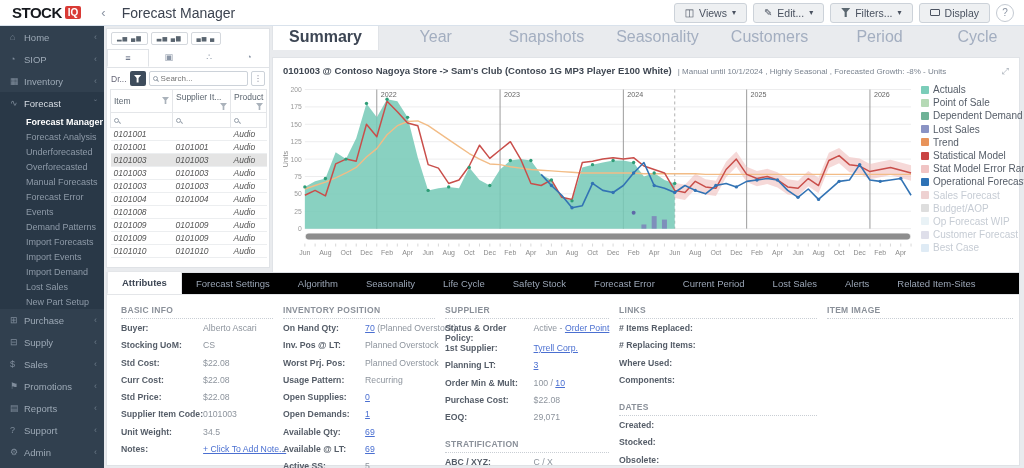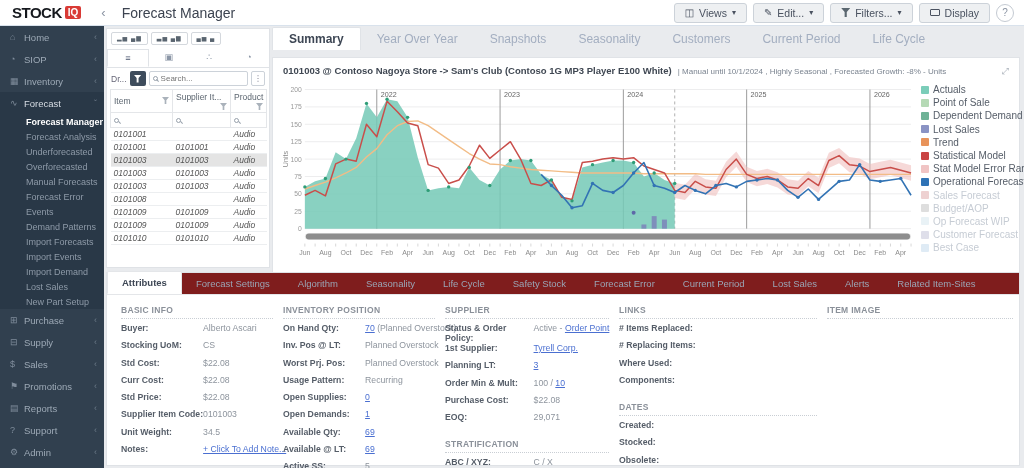--- a/index.html
+++ b/index.html
@@ -72,39 +72,39 @@
     padding:2px 3px; font-size:8.5px; white-space:nowrap; overflow:hidden; }
   .item-grid th .funnel { float:right; width:7px; height:7px; background:#aab2bb; margin-top:1px; }
   .item-grid td.filter-cell { border:1px solid #e4e6e9; padding:2px 3px; }
   .item-grid td.cell { border-bottom:1px solid #eceef0; padding:1px 3px; color:#555;
     white-space:nowrap; overflow:hidden; height:11px;font-style:italic; }
   .item-grid tr.selected td.cell { background:#e4e4e4; }
 
   
   .main-region { position:absolute; left:272px; top:28px; width:748px; height:242px; }
   .tab-strip { display:flex; align-items:flex-end; height:22px; }
-  .tab { font-size:12px; color:#a3aec0; padding:4px 16px; cursor:pointer;text-align:center; }
+  .tab { font-size:16px; color:#a3aec0; padding:4px 16px; cursor:pointer;text-align:center; }
   .tab.active { background:#fff; color:#3d4654; border:1px solid #e0e3e7; border-bottom:none;
     border-radius:2px 2px 0 0; font-weight:bold; }
   .chart-card { background:#fff; border:1px solid #e0e3e7; height:218px; margin-top:7px; padding:4px 8px 0 8px; }
   .chart-title-row { display:flex; align-items:baseline; gap:6px; padding:3px 2px 2px 2px; }
   .chart-title { font-size:9.5px; font-weight:bold; color:#3f4752; white-space:nowrap; }
   .chart-subtitle { font-size:8px; color:#7b8490; white-space:nowrap; overflow:hidden; flex:1; }
   .expand-icon { color:#98a1ac; font-size:9px; cursor:pointer; }
   .chart-body { display:flex; }
   .legend { width:94px; padding:4px 0 0 4px; }
   .legend-item { display:flex; align-items:center; gap:4px; height:13.2px; cursor:pointer; }
   .legend-swatch { width:8px; height:8px; border-radius:1px; flex:none; }
   .legend-label { font-size:10px; color:#555d68; white-space:nowrap; }
   .legend-item.disabled .legend-label { color:#c6ccd4; }
 
   
   .detail-panel { position:absolute; left:106px; top:272px; width:914px; height:194px; background:#fff;
     border:1px solid #dfe2e6; }
-  .detail-tabs { display:flex; align-items:flex-end; height:22px; background:#7f1d1d; border-bottom:1px solid #e4e6e9; }
+  .detail-tabs { display:flex; align-items:flex-end; height:22px; background:#000000; border-bottom:1px solid #e4e6e9; }
   .dtab { font-size:9.5px; color:#9aa5b5; padding:5px 14px; cursor:pointer; }
   .dtab.active { background:#fff; color:#3d4654; border:1px solid #e4e6e9; border-bottom:1px solid #fff;
     font-weight:bold; border-radius:2px 2px 0 0; }
   .detail-cols { display:grid; grid-template-columns:152px 152px 164px 198px 1fr; gap:0 10px;
     padding:8px 6px 0 14px; }
   .section-title { font-size:8.5px; font-weight:bold; color:#8a9099; letter-spacing:0.3px;
     border-bottom:1px dotted #c9ced4; padding-bottom:3px; margin-bottom:4px; margin-top:2px; }
   .section + .section { margin-top:10px; }
   .detail-row { display:flex; font-size:8.7px; min-height:17.3px; align-items:baseline; }
   .detail-row .dlabel { width:54%; font-weight:bold; color:#555d68; }
@@ -272,20 +272,25 @@
           <td class="cell">Audio</td>
         </tr>
         <tr>
           <td class="cell">0101003</td>
           <td class="cell">0101003</td>
           <td class="cell">Audio</td>
         </tr>
         <tr>
           <td class="cell">0101003</td>
           <td class="cell">0101003</td>
+          <td class="cell">Audio</td>
+        </tr>
+        <tr>
+          <td class="cell">0101004</td>
+          <td class="cell">0101004</td>
           <td class="cell">Audio</td>
         </tr>
         <tr>
           <td class="cell">0101008</td>
           <td class="cell"></td>
           <td class="cell">Audio</td>
         </tr>
         <tr>
           <td class="cell">0101009</td>
           <td class="cell">0101009</td>

